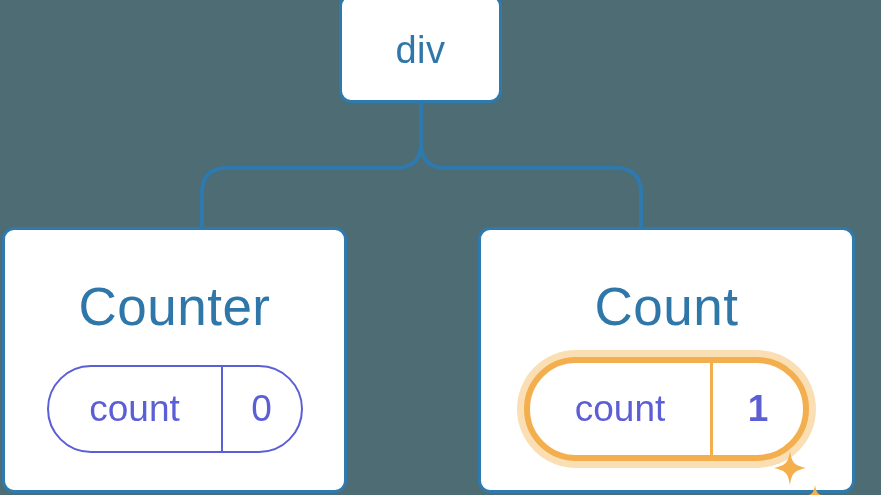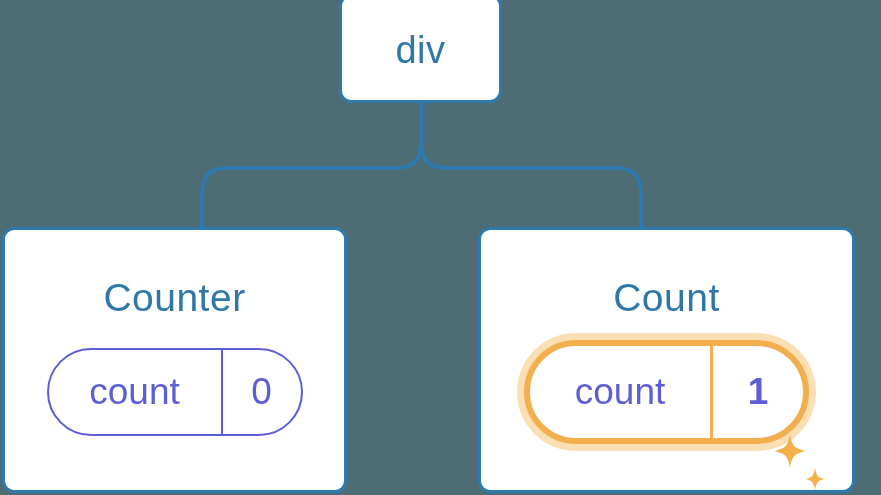--- a/index.html
+++ b/index.html
@@ -55,21 +55,21 @@
   }
   #node-count {
     left: 478px;
     top: 227px;
     width: 377px;
     height: 266px;
   }
 
   .node-title {
     color: #2e77a8;
-    font-size: 39px;
+    font-size: 53px;
     letter-spacing: 0.5px;
     text-align: center;
   }
   #node-div .node-title {
     font-size: 38px;
     margin-top: 4px;
     text-align: center;
   }
   .child-title {
     margin-top: 46px;

